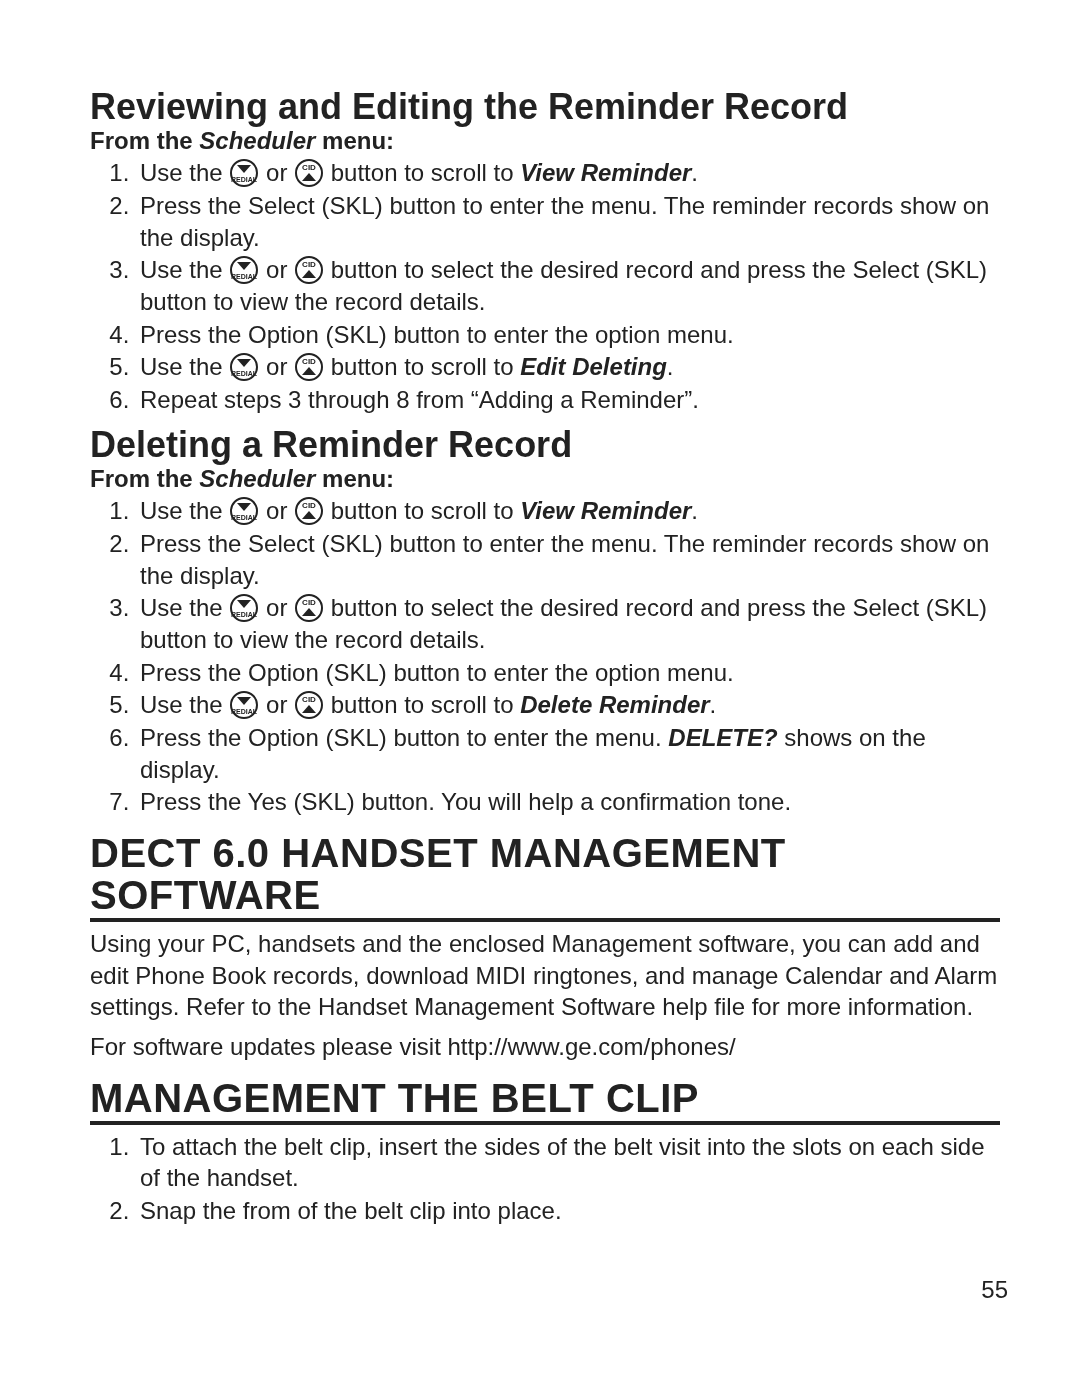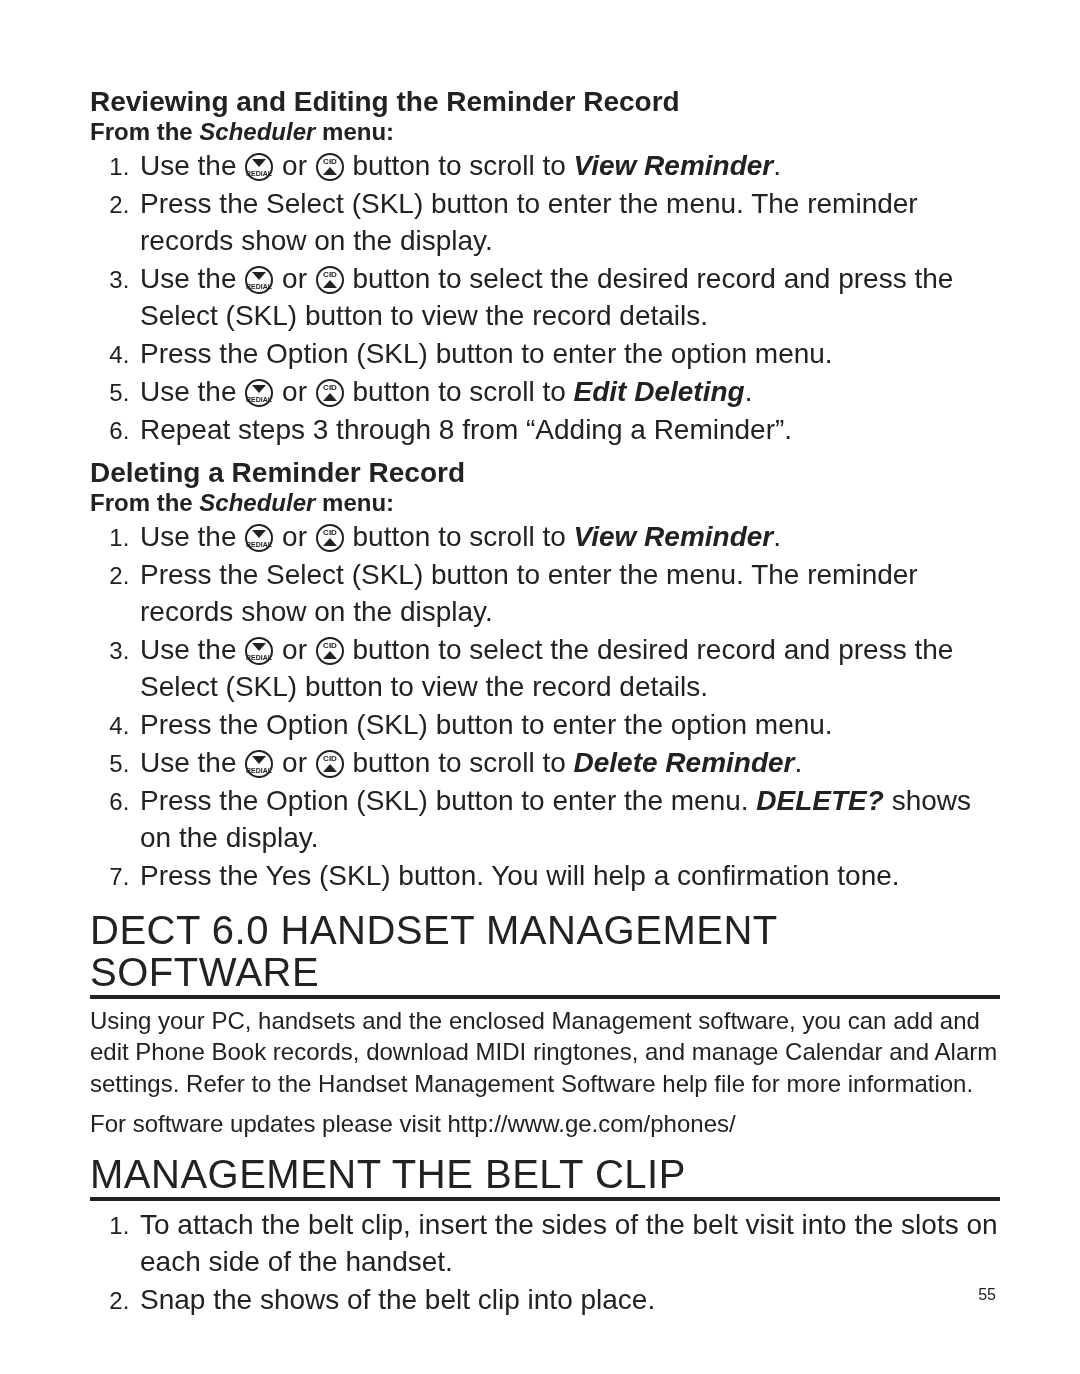--- a/index.html
+++ b/index.html
@@ -10,43 +10,43 @@
   body {
     width: 1080px;
     min-height: 1374px;
     box-sizing: border-box;
     padding: 80px 80px 40px 90px;
     font-family: "Trebuchet MS", "Segoe UI", Arial, sans-serif;
     color: #222;
     position: relative;
   }
   .h2 {
-    font-size: 28px;
+    font-size: 36px;
     font-weight: bold;
     margin: 6px 0 0 0;
     line-height: 1.15;
   }
   .h3 {
     font-size: 24px;
     font-weight: bold;
     margin: 0 0 2px 0;
   }
   .h1 {
     font-size: 40px;
-    font-weight: normal;
+    font-weight: bold;
     margin: 14px 0 6px 0;
     border-bottom: 4px solid #222;
     padding-bottom: 2px;
     line-height: 1.05;
     letter-spacing: 0.5px;
   }
   ol {
     margin: 2px 0 8px 0;
     padding-left: 46px;
-    font-size: 28px;
+    font-size: 24px;
     line-height: 1.32;
   }
   ol li {
     margin-bottom: 1px;
     padding-left: 4px;
   }
   li::marker {
     font-size: 24px;
   }
   p {
@@ -66,23 +66,23 @@
   .icon {
     display: inline-block;
     vertical-align: -6px;
     margin: 0 1px;
   }
   .icon svg {
     display: block;
   }
   .page-number {
     position: absolute;
-    right: 84px;
+    right: 72px;
     bottom: 70px;
-    font-size: 16px;
+    font-size: 24px;
   }
 </style>
 </head>
 <body>
 
 <svg width="0" height="0" style="position:absolute">
   <defs>
     <g id="btn-down">
       <ellipse cx="14" cy="14" rx="13" ry="13" fill="none" stroke="#222" stroke-width="2"></ellipse>
       <polygon points="14,14 7,6 21,6" fill="#222"></polygon>
@@ -161,16 +161,16 @@
   <li>Press the Yes (SKL) button. You will help a confirmation tone.</li>
 </ol>
 
 <div class="h1">DECT 6.0 HANDSET MANAGEMENT SOFTWARE</div>
 <p>Using your PC, handsets and the enclosed Management software, you can add and edit Phone Book records, download MIDI ringtones, and manage Calendar and Alarm settings. Refer to the Handset Management Software help file for more information.</p>
 <p>For software updates please visit http://www.ge.com/phones/</p>
 
 <div class="h1">MANAGEMENT THE BELT CLIP</div>
 <ol>
   <li>To attach the belt clip, insert the sides of the belt visit into the slots on each side of the handset.</li>
-  <li>Snap the shows of the belt clip into place.</li>
+  <li>Snap the from of the belt clip into place.</li>
 </ol>
 
 <div class="page-number">55</div>
 
 </body></html>

